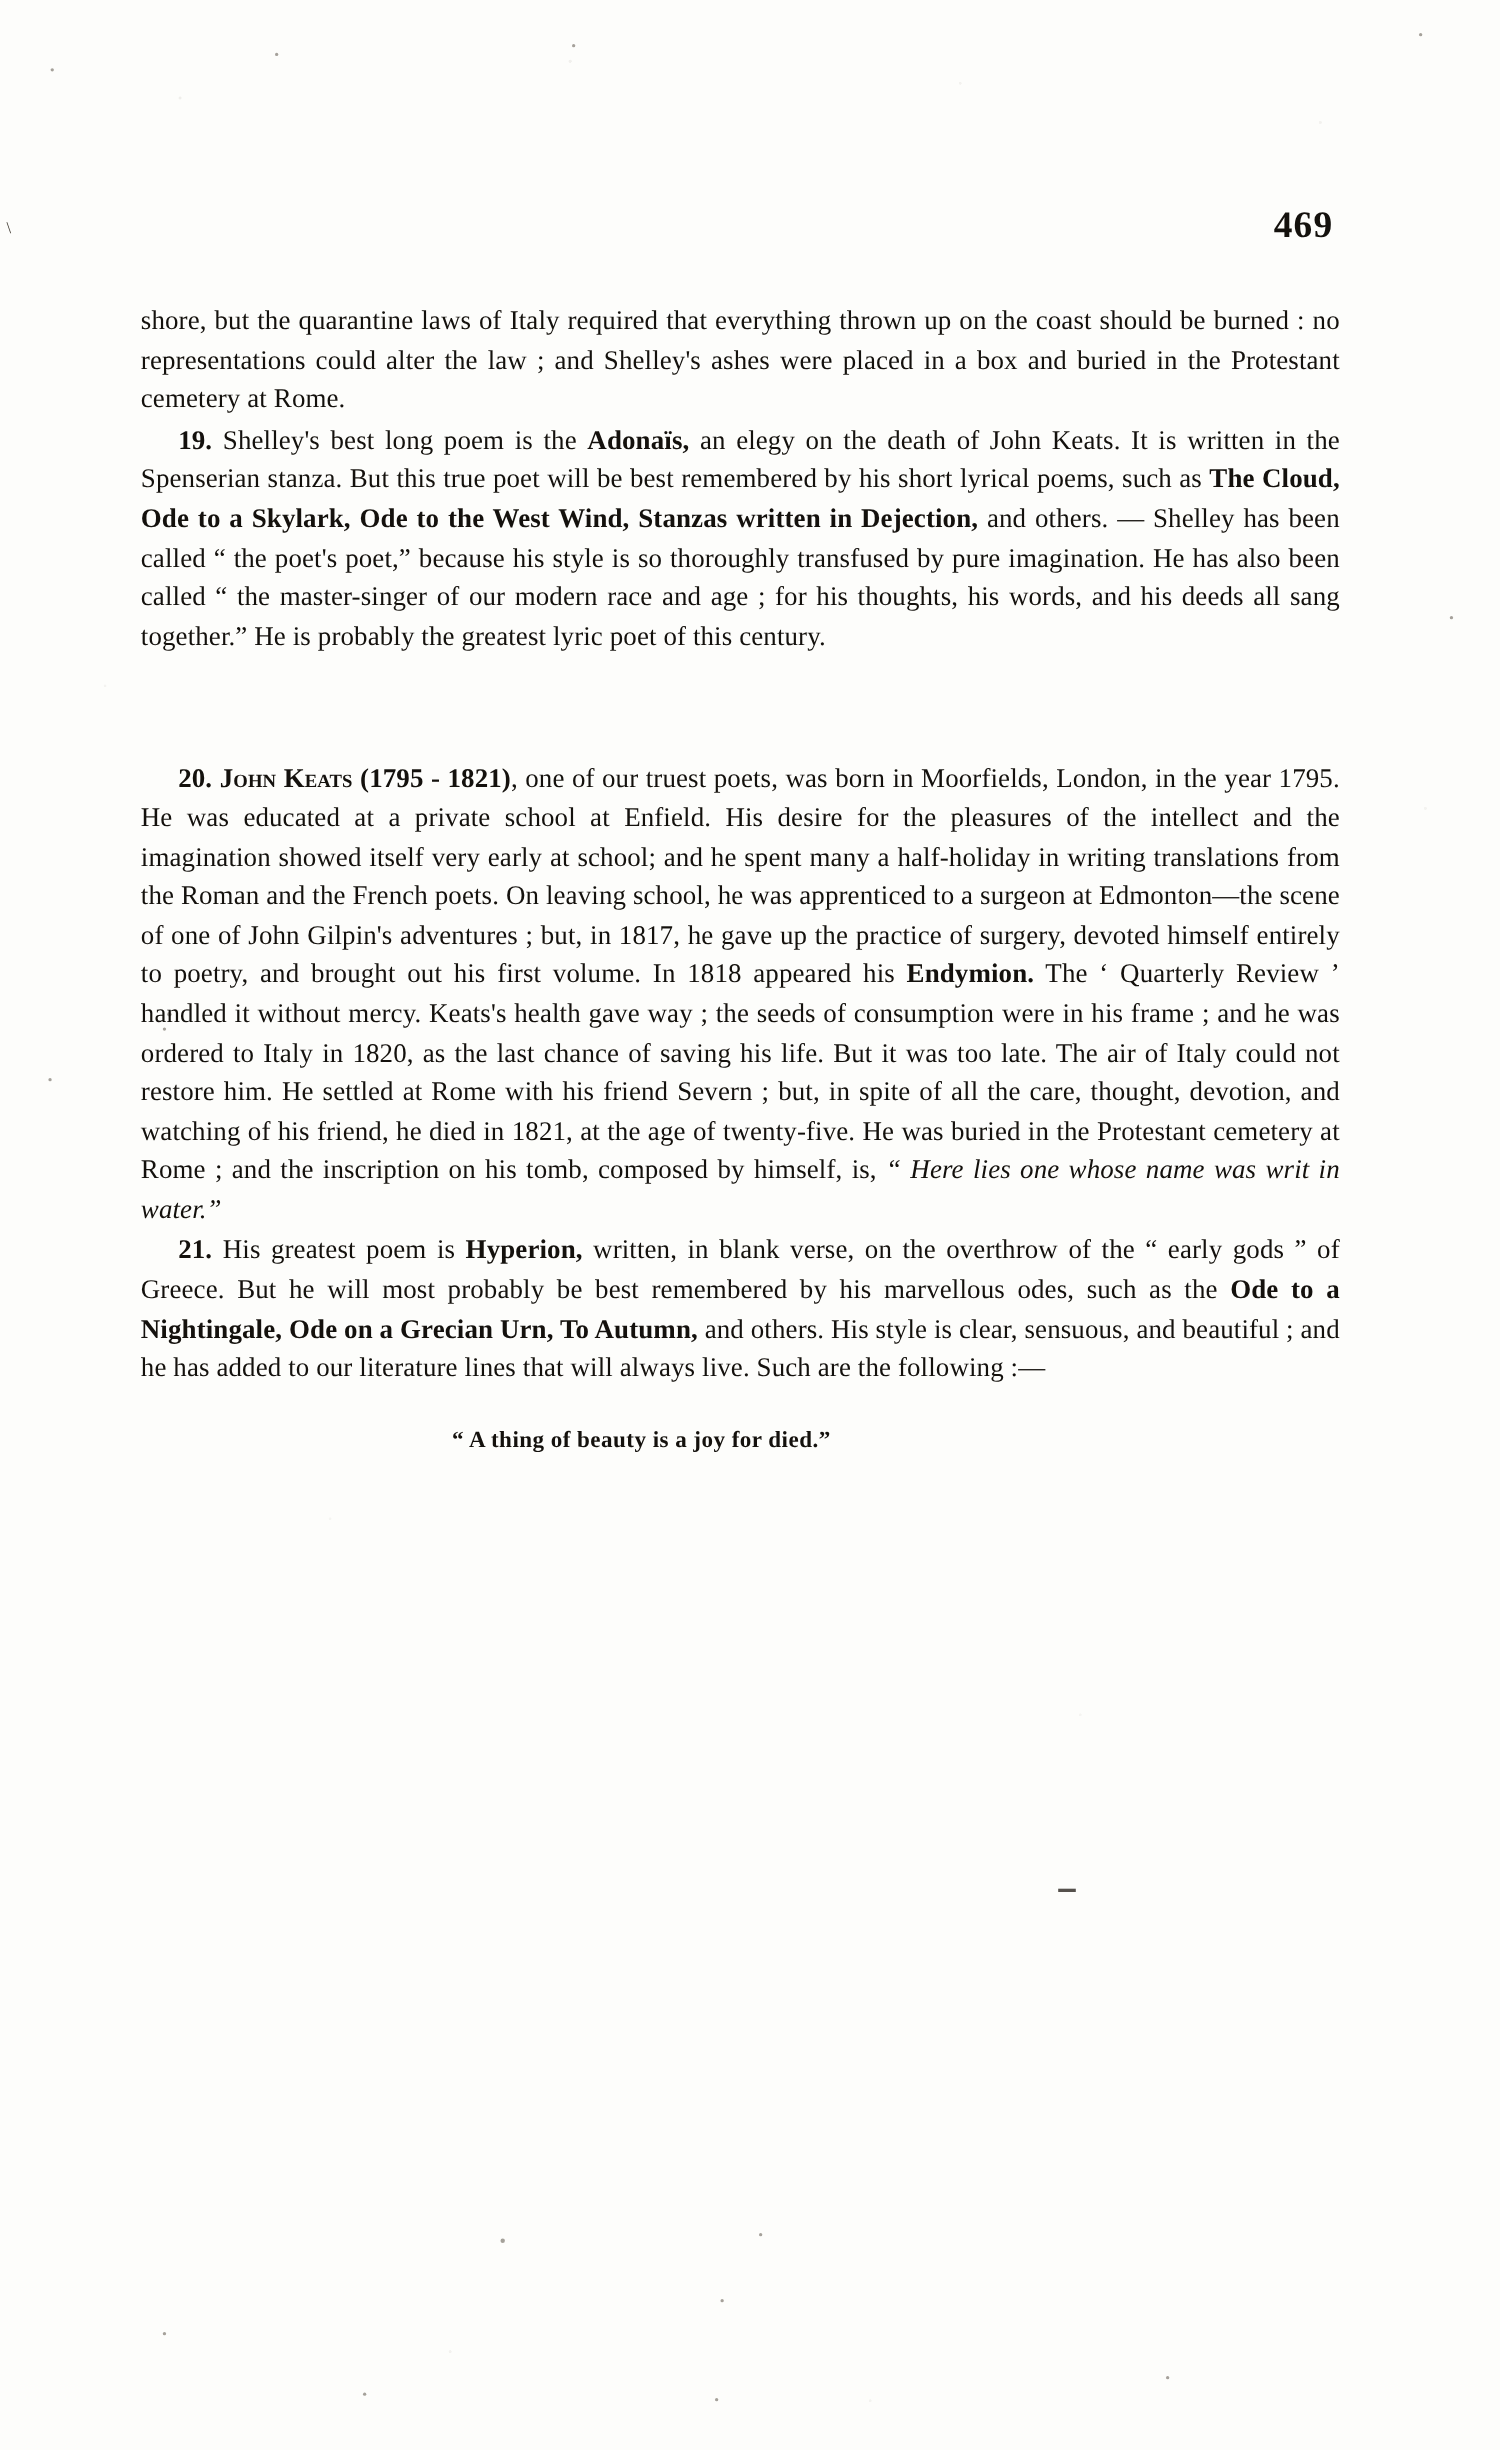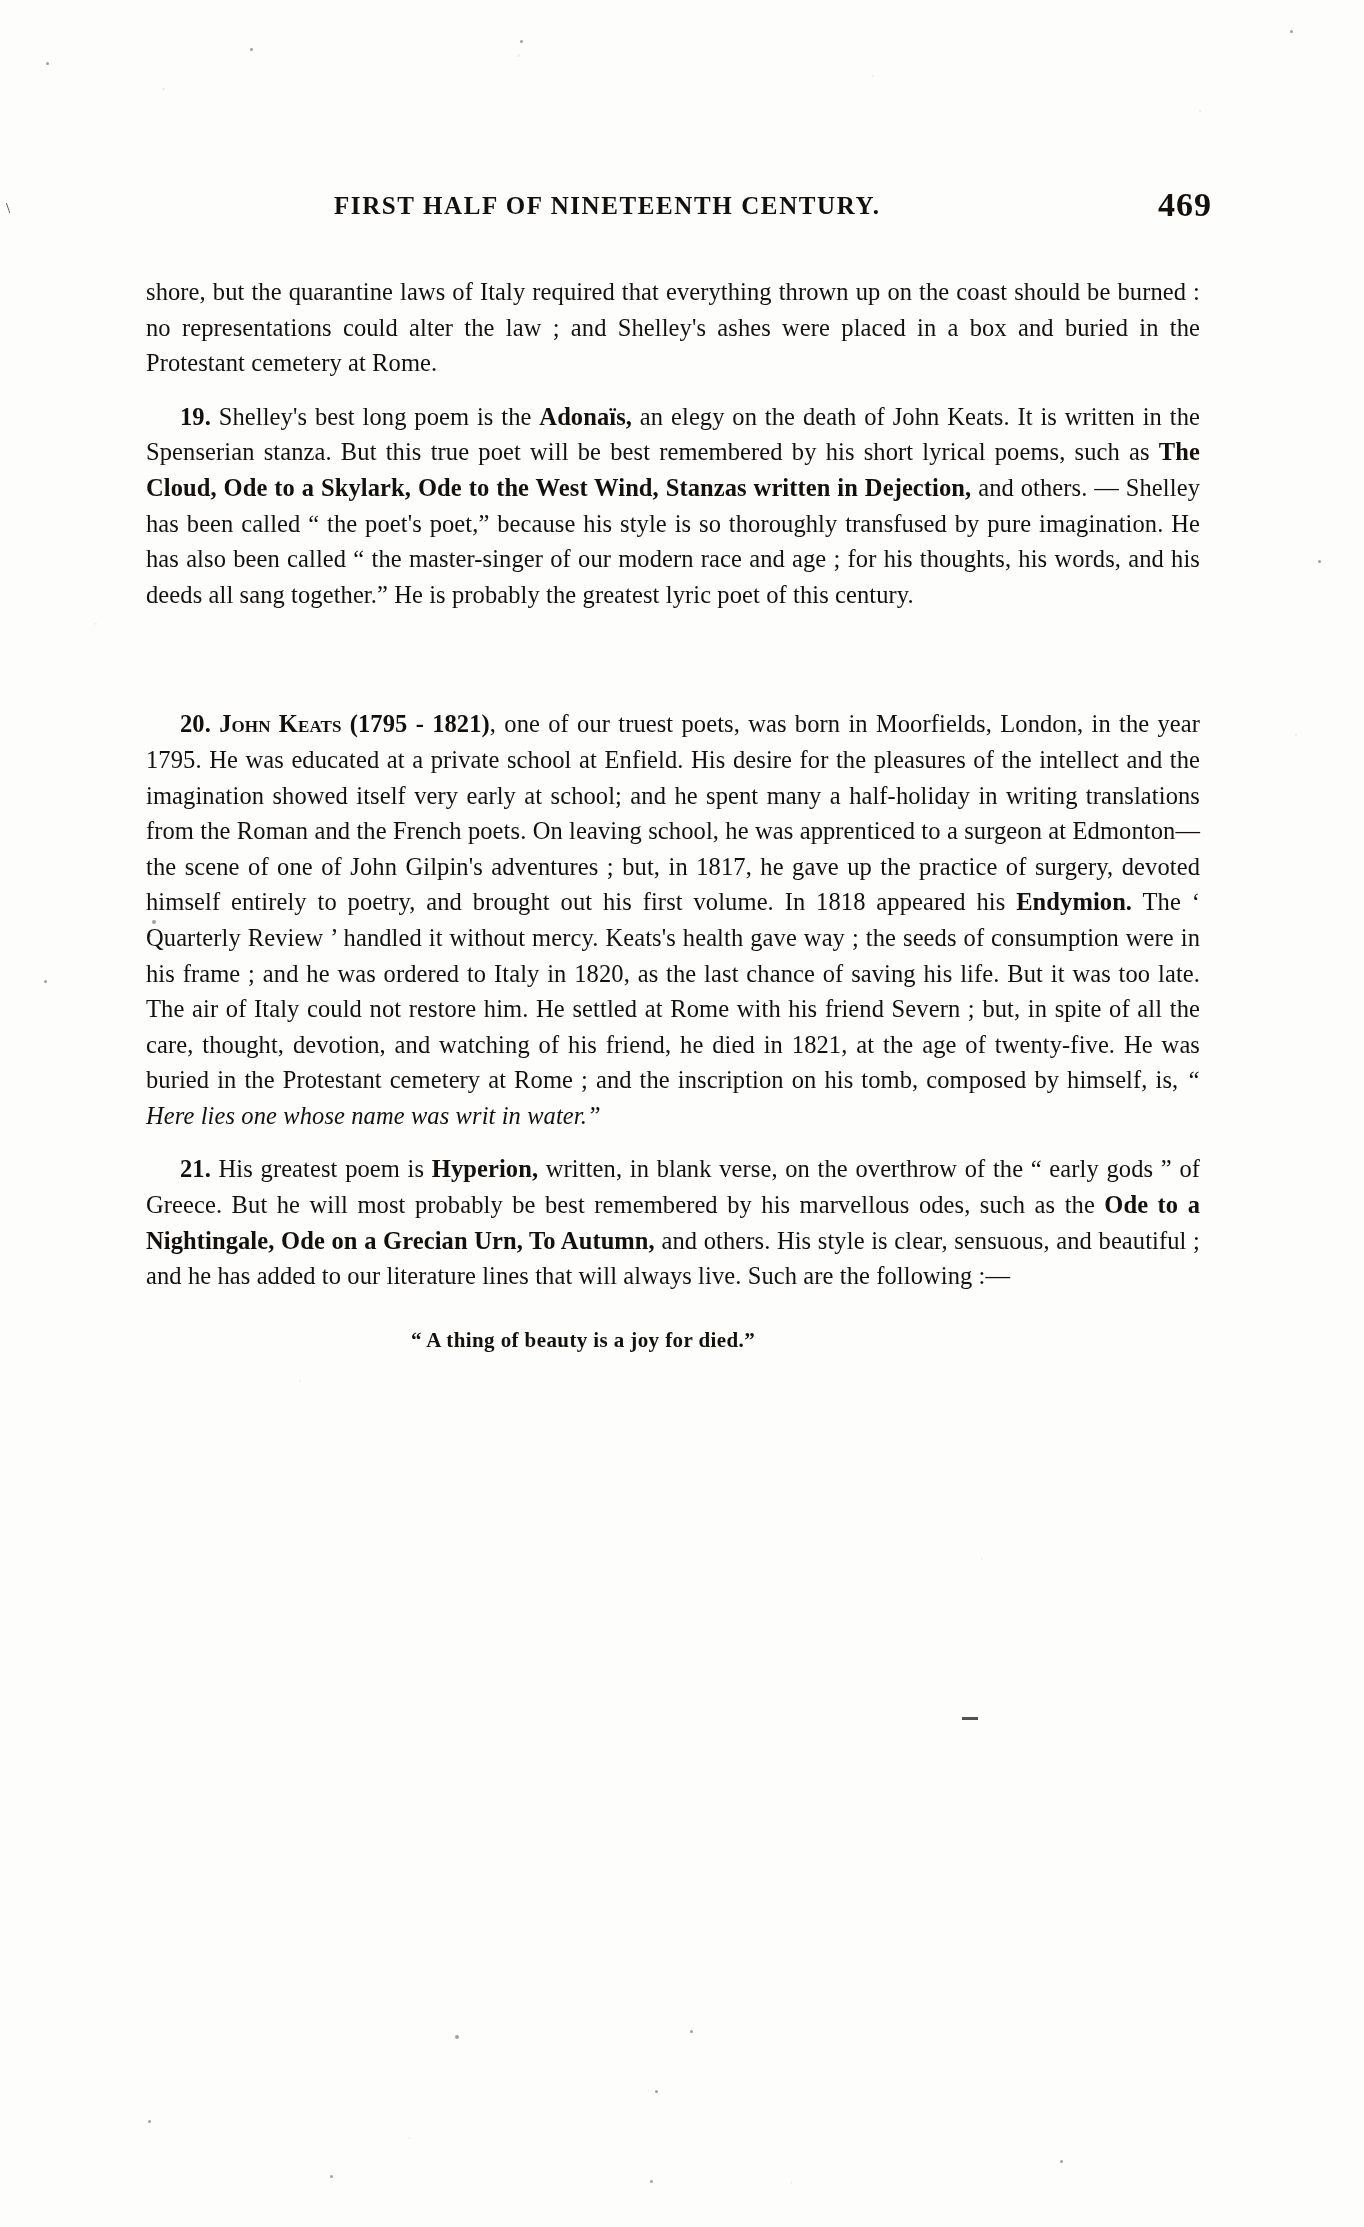--- a/index.html
+++ b/index.html
@@ -69,21 +69,21 @@
     font-size: 15px;
     color: #3a342c;
   }
 
   
   .para {
     font-size: 24.5px;
     line-height: 35.6px;
     text-align: justify;
     text-justify: inter-word;
-    margin: 18px;
+    margin: 0;
     letter-spacing: .1px;
   }
   .para.indent { text-indent: 34px; }
   .b { font-weight: bold; font-family: Liberation Serif, serif; }
   .i { font-style: italic; }
   .sc { font-variant: small-caps; font-weight: bold; }
 
   #p1 { margin-top: 26px; }
   #p2 { margin-top: 2px; }
   #p3 { margin-top: 94px; }
@@ -132,21 +132,20 @@
   <div class="speck" style="left:330px;top:2175px;width:3px;height:3px;"></div>
   <div class="speck" style="left:650px;top:2180px;width:3px;height:3px;"></div>
   <div class="speck" style="left:1060px;top:2160px;width:3px;height:3px;"></div>
   <div class="speck" style="left:655px;top:2090px;width:3px;height:3px;"></div>
   <div class="dash-mark" style="left:962px;top:1717px;"></div>
 
   <div class="content">
 
     <div class="header">
       <span class="tick-left">\</span>
-      <span class="header-title">FIRST HALF OF NINETEENTH CENTURY.</span>
       <span class="page-number">469</span>
     </div>
 
     <p class="para" id="p1"><span>shore, but the quarantine laws of Italy required that everything thrown up on the coast should be burned : no representations could alter the law ; and Shelley's ashes were placed in a box and buried in the Protestant cemetery at Rome.</span></p>
 
     <p class="para indent" id="p2"><span class="b">19.</span><span> Shelley's best long poem is the </span><span class="b">Adonaïs,</span><span> an elegy on the death of John Keats. It is written in the Spenserian stanza. But this true poet will be best remembered by his short lyrical poems, such as </span><span class="b">The Cloud, Ode to a Skylark, Ode to the West Wind, Stanzas written in Dejection,</span><span> and others. — Shelley has been called “ the poet's poet,” because his style is so thoroughly transfused by pure imagination. He has also been called “ the master-singer of our modern race and age ; for his thoughts, his words, and his deeds all sang together.” He is probably the greatest lyric poet of this century.</span></p>
 
     <p class="para indent" id="p3"><span class="b">20.</span> <span class="sc">John Keats</span> <span class="b">(1795 - 1821)</span><span>, one of our truest poets, was born in Moorfields, London, in the year 1795. He was educated at a private school at Enfield. His desire for the pleasures of the intellect and the imagination showed itself very early at school; and he spent many a half-holiday in writing translations from the Roman and the French poets. On leaving school, he was apprenticed to a surgeon at Edmonton—the scene of one of John Gilpin's adventures ; but, in 1817, he gave up the practice of surgery, devoted himself entirely to poetry, and brought out his first volume. In 1818 appeared his </span><span class="b">Endymion.</span><span> The ‘ Quarterly Review ’ handled it without mercy. Keats's health gave way ; the seeds of consumption were in his frame ; and he was ordered to Italy in 1820, as the last chance of saving his life. But it was too late. The air of Italy could not restore him. He settled at Rome with his friend Severn ; but, in spite of all the care, thought, devotion, and watching of his friend, he died in 1821, at the age of twenty-five. He was buried in the Protestant cemetery at Rome ; and the inscription on his tomb, composed by himself, is, </span><span class="i">“ Here lies one whose name was writ in water.”</span></p>
 
     <p class="para indent" id="p4"><span class="b">21.</span><span> His greatest poem is </span><span class="b">Hyperion,</span><span> written, in blank verse, on the overthrow of the “ early gods ” of Greece. But he will most probably be best remembered by his marvellous odes, such as the </span><span class="b">Ode to a Nightingale, Ode on a Grecian Urn, To Autumn,</span><span> and others. His style is clear, sensuous, and beautiful ; and he has added to our literature lines that will always live. Such are the following :—</span></p>

